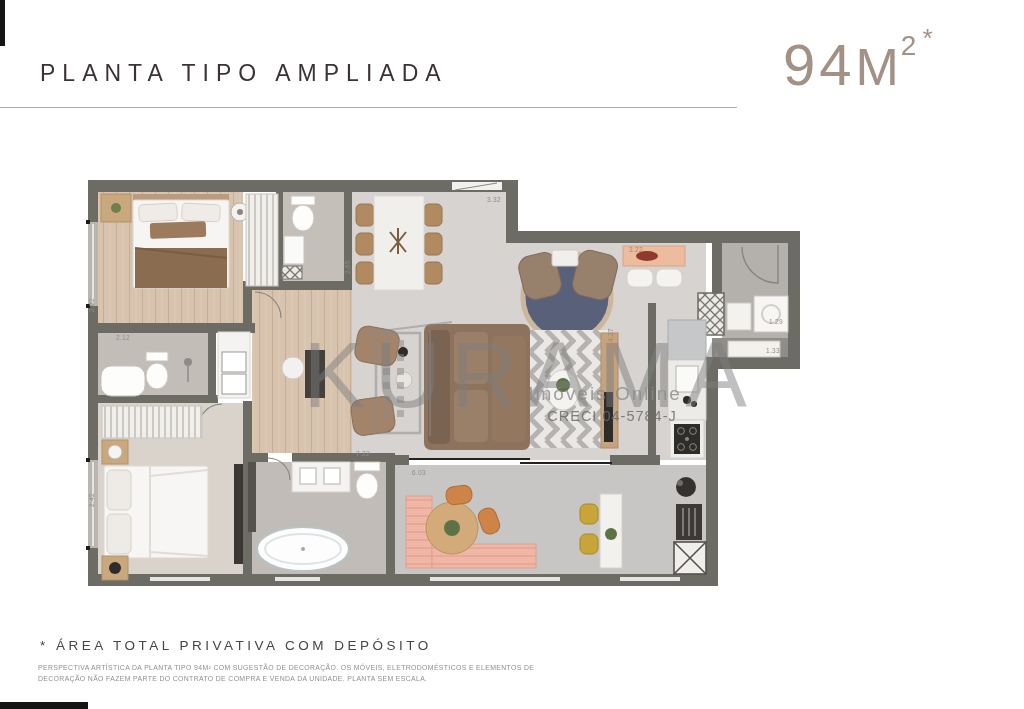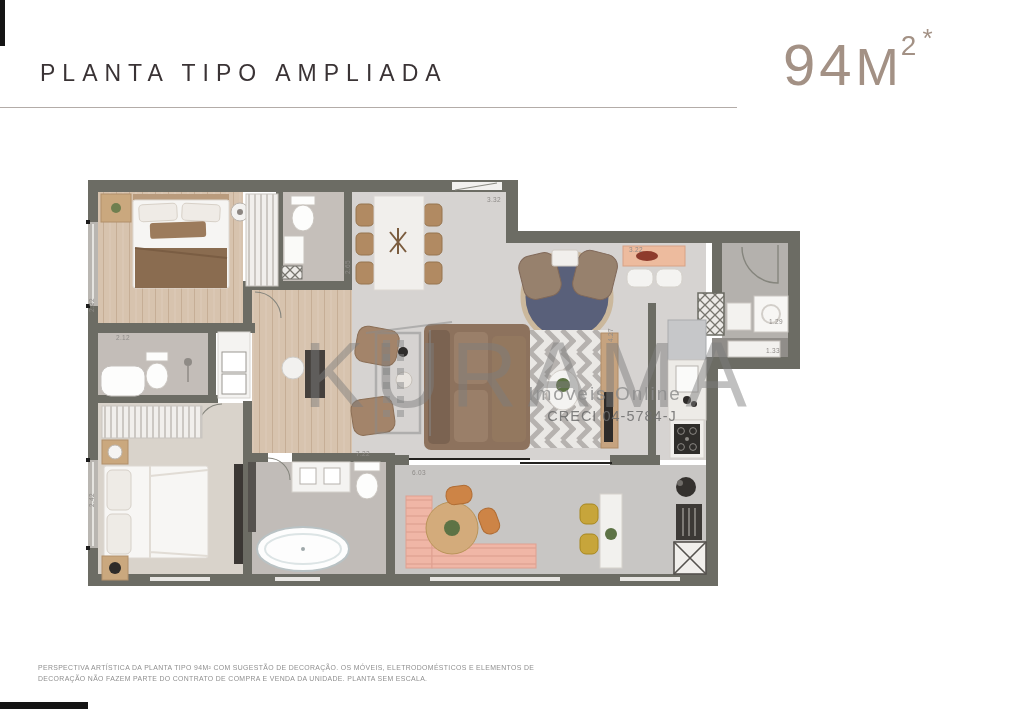--- a/index.html
+++ b/index.html
@@ -313,18 +313,19 @@
           <rect x="383" y="410" width="7" height="7"></rect>
             <rect x="397" y="410" width="7" height="7"></rect>
         </g>
       </g>
       <text class="wm-big" x="530" y="407" text-anchor="middle">KURAMA</text>
       <text class="wm-mid" x="605" y="400" text-anchor="middle">Imóveis Online</text>
       <text class="wm-small" x="612" y="421" text-anchor="middle">CRECI 04-5784-J</text>
     </g>
   </svg>
 
+  <div class="note">* ÁREA TOTAL PRIVATIVA COM DEPÓSITO</div>
   <div class="fineprint">
     <div>PERSPECTIVA ARTÍSTICA DA PLANTA TIPO 94M² COM SUGESTÃO DE DECORAÇÃO. OS MÓVEIS, ELETRODOMÉSTICOS E ELEMENTOS DE</div>
     <div>DECORAÇÃO NÃO FAZEM PARTE DO CONTRATO DE COMPRA E VENDA DA UNIDADE. PLANTA SEM ESCALA.</div>
   </div>
   <div class="accent-bottom"></div>
 </div>
 
 </body></html>

